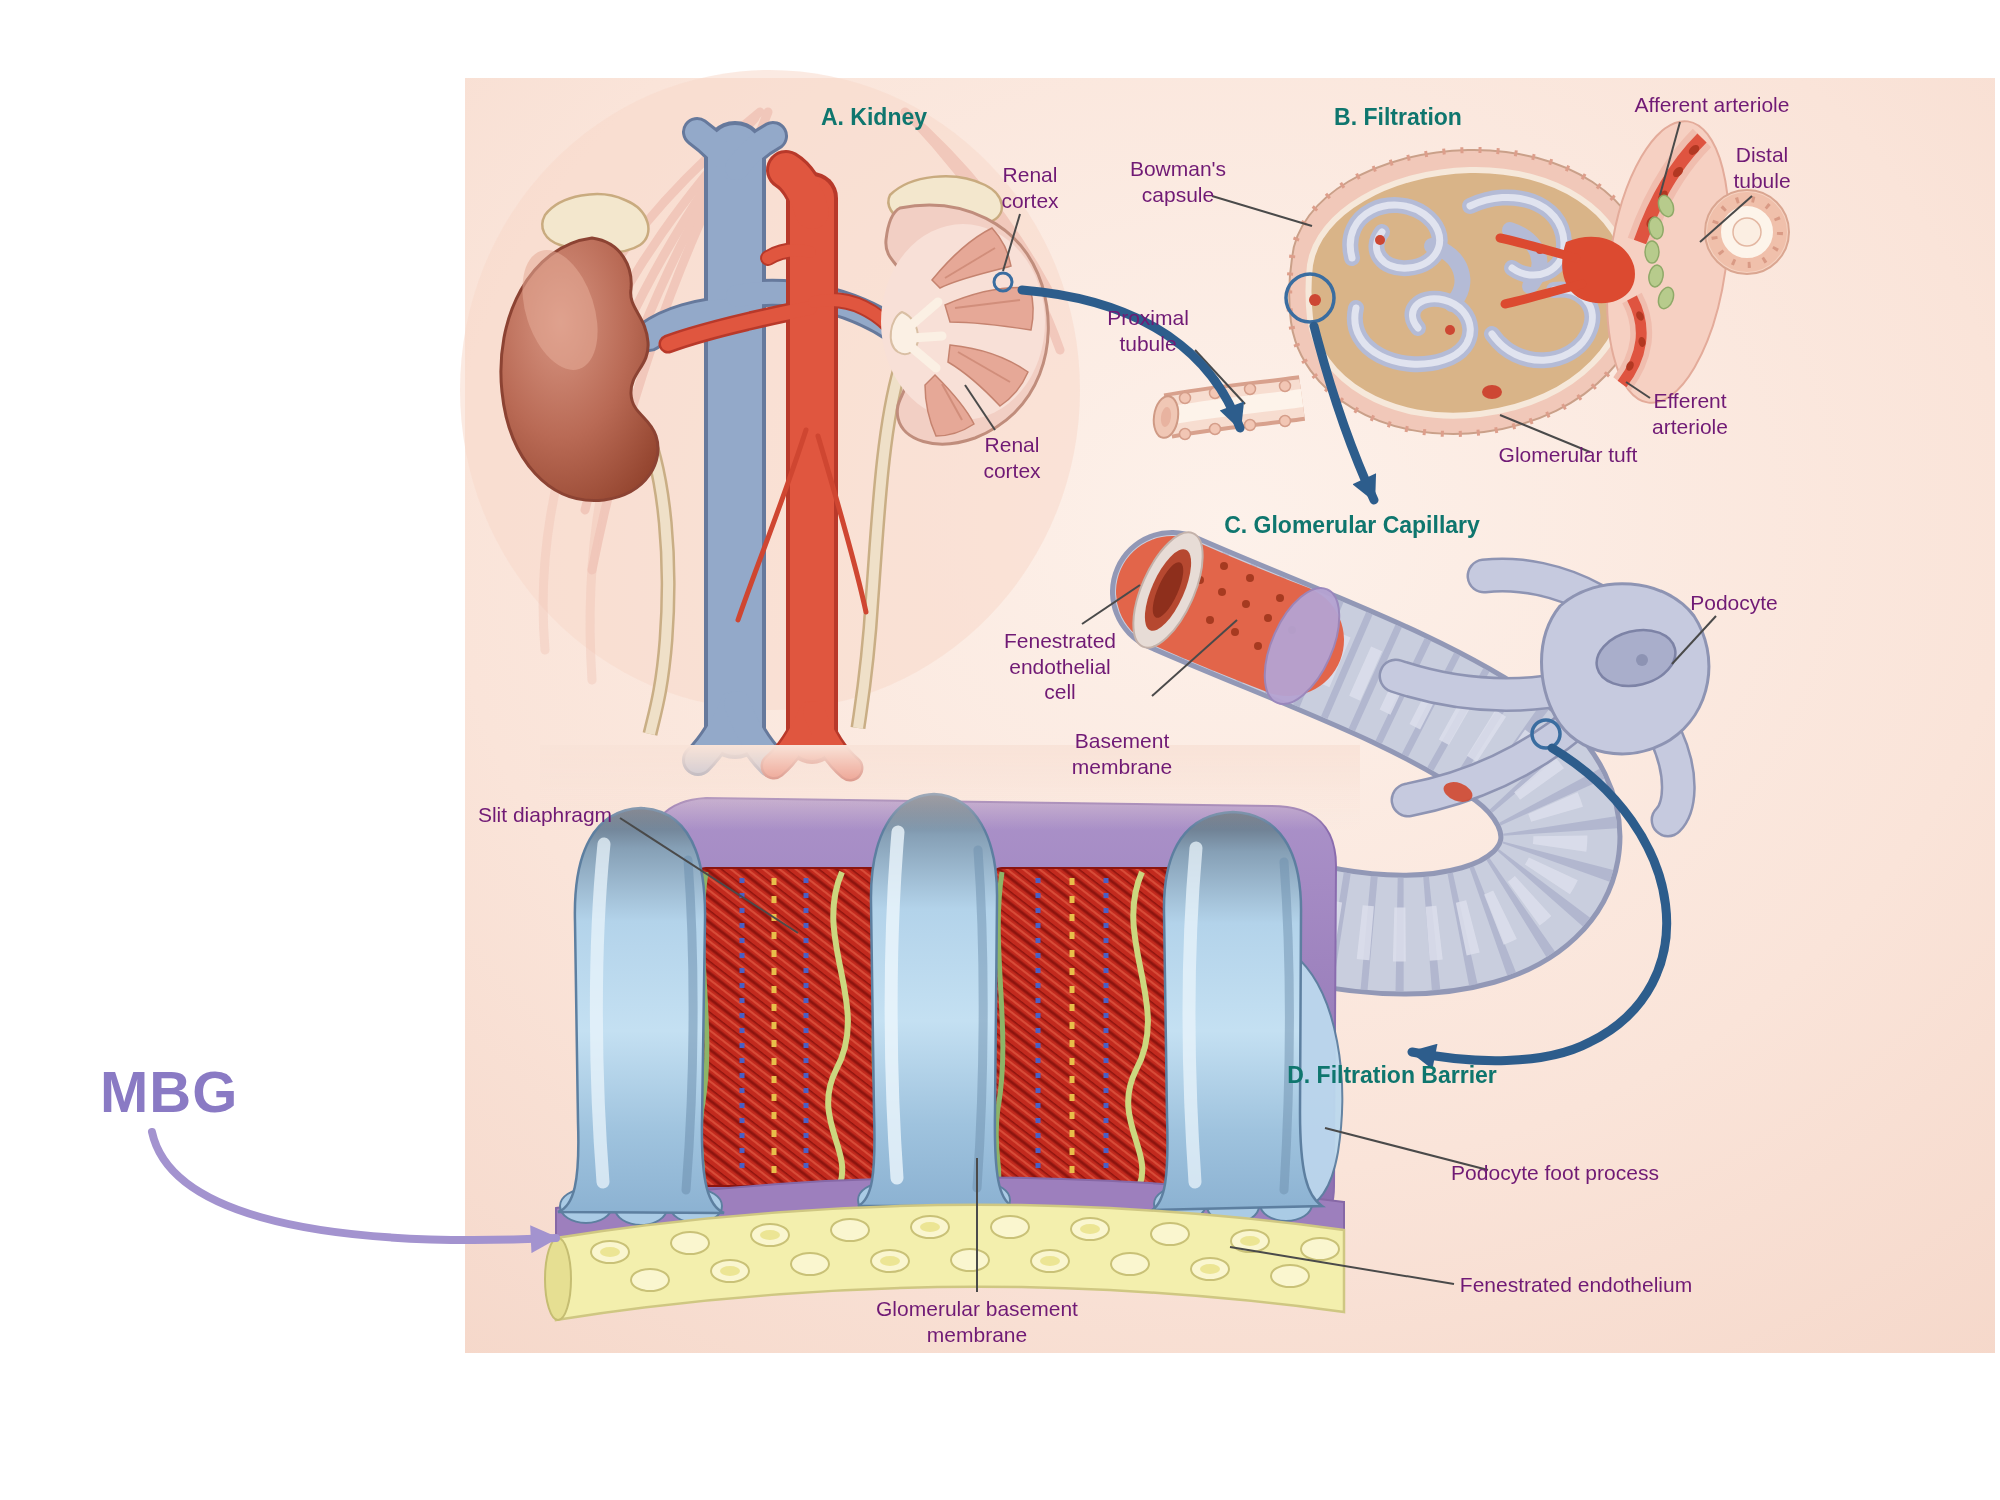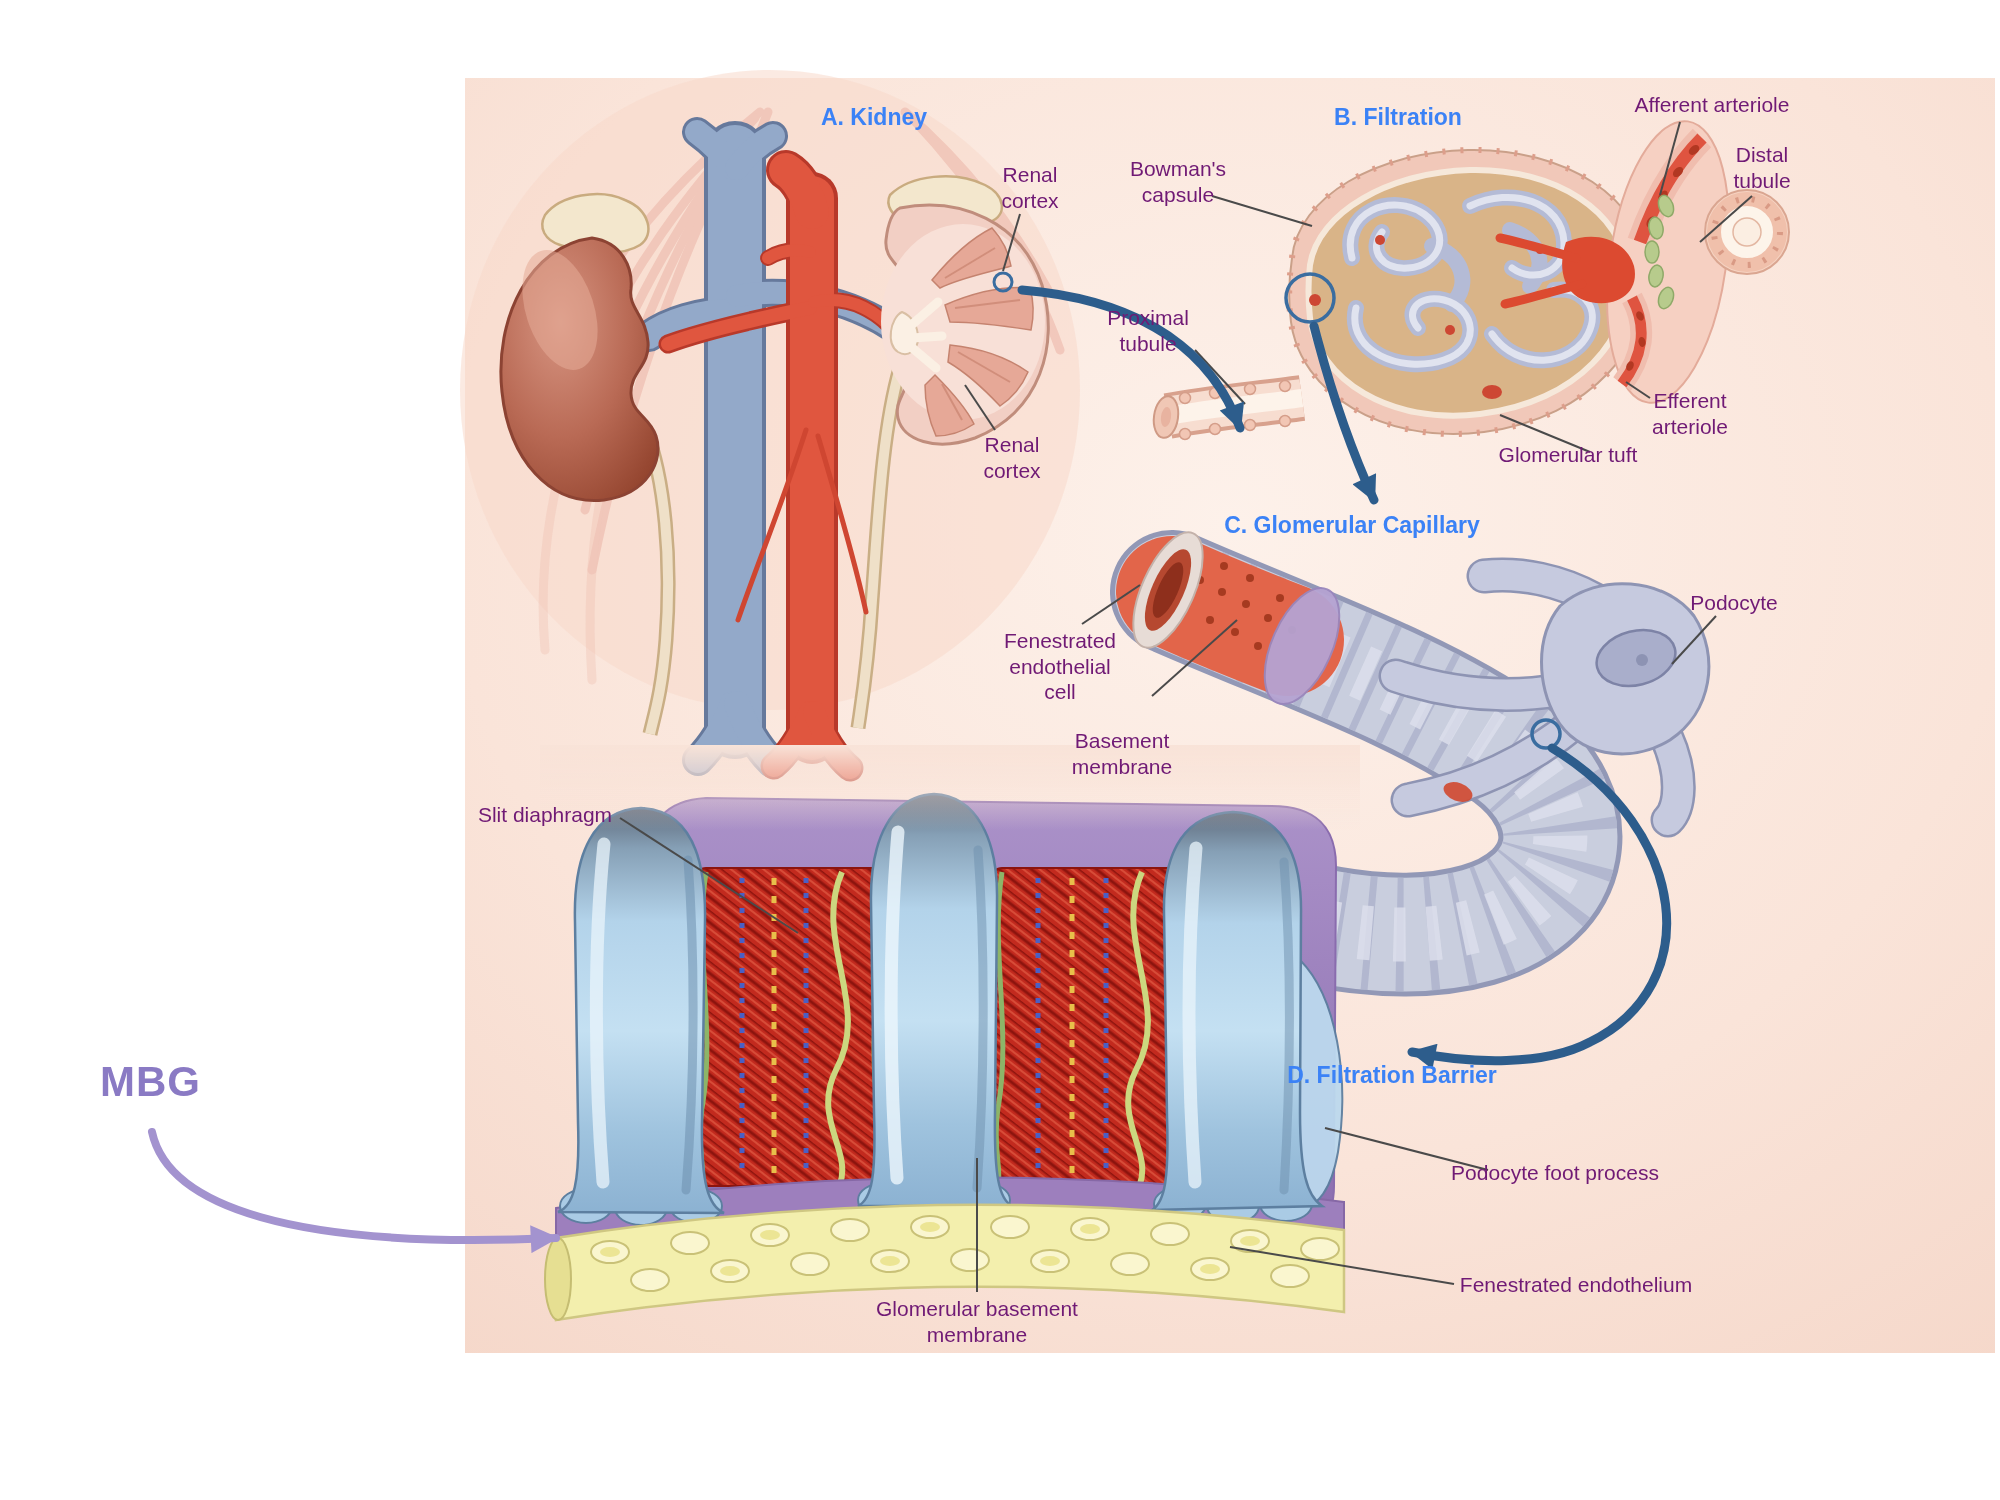--- a/index.html
+++ b/index.html
@@ -4,22 +4,22 @@
 <style>
   *{margin:0;padding:0;box-sizing:border-box}
   html,body{background:#fff}
   .page{position:relative;width:2000px;height:1500px;background:#fff;overflow:hidden;
         font-family:"Liberation Sans",sans-serif}
   .art{position:absolute;left:0;top:0}
   .label{position:absolute;transform:translateX(-50%);font-size:21px;line-height:1.22;
          color:#701a75;text-align:center}
   .nowrap{white-space:nowrap}
   .title{position:absolute;transform:translateX(-50%);font-size:23px;font-weight:bold;
-         color:#3b82f6;white-space:nowrap}
-  .mbg{position:absolute;left:100px;top:1058px;font-size:42px;font-weight:bold;
+         color:#0f766e;white-space:nowrap}
+  .mbg{position:absolute;left:100px;top:1058px;font-size:58px;font-weight:bold;
        color:#8a7ac4;letter-spacing:1px}
 </style>
 </head>
 <body>
 
 <div class="page">
 
 <svg class="art" width="2000" height="1500" viewBox="0 0 2000 1500">
   <defs>
     <radialGradient id="gPanel" cx="50%" cy="35%" r="85%">

